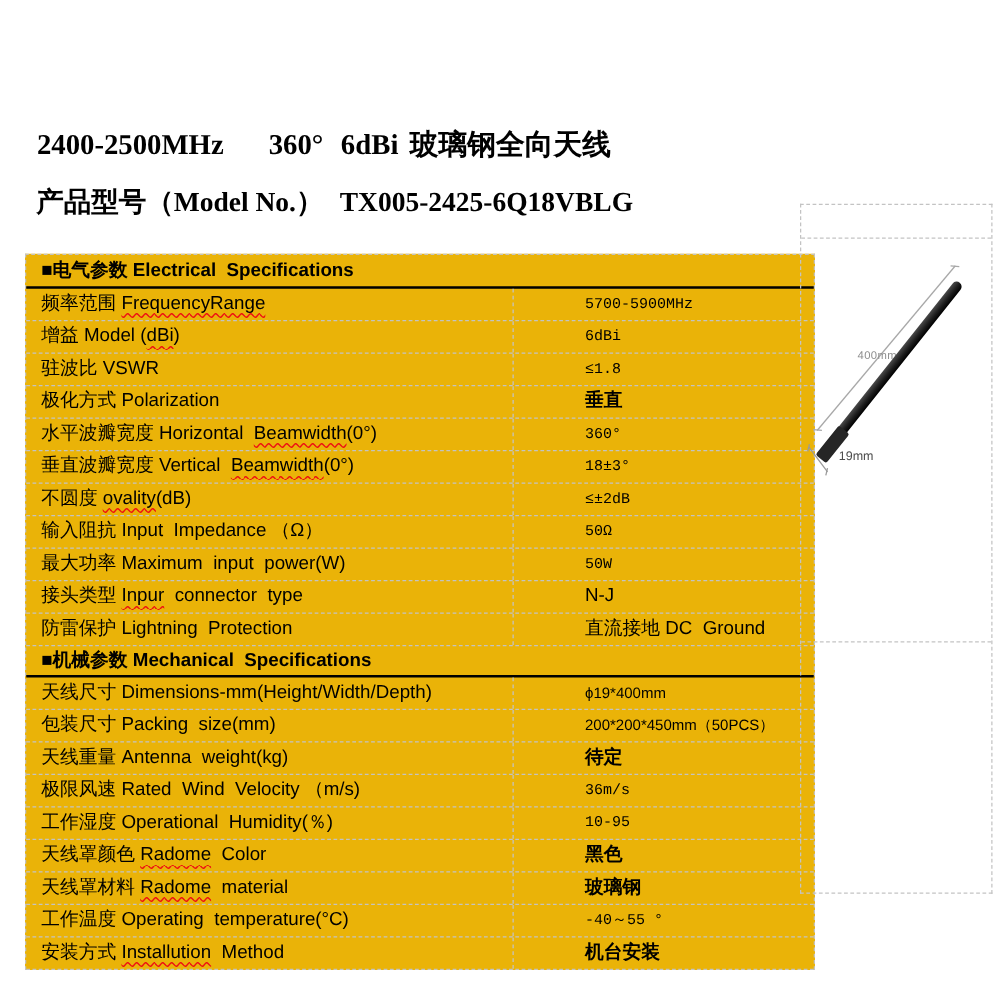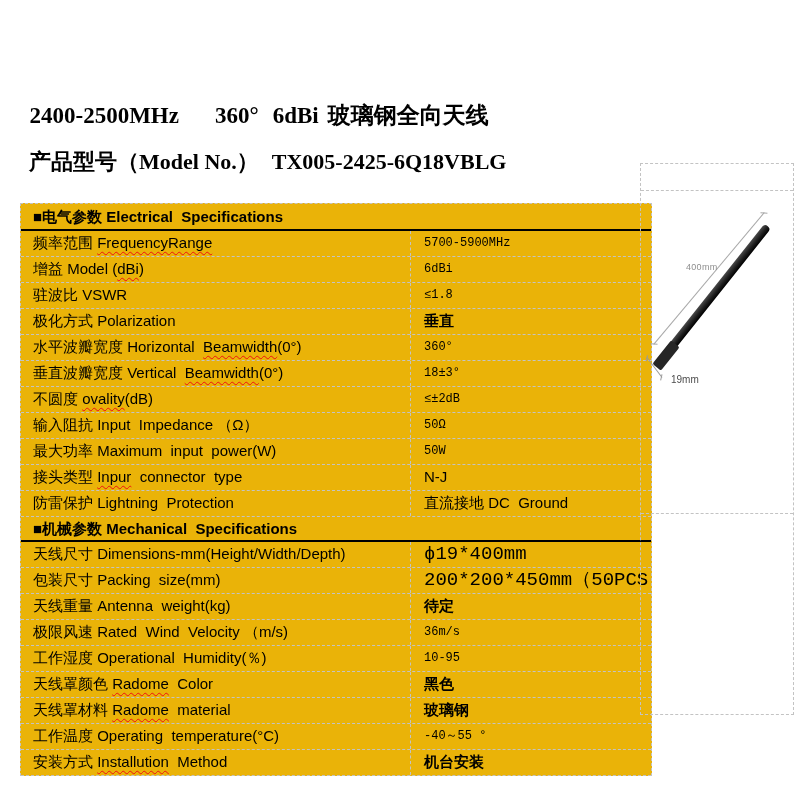--- a/index.html
+++ b/index.html
@@ -35,30 +35,30 @@
     background:#eab308;
     margin-top:40px;
   }
   .sec-header{
     height:25px;line-height:25px;
     border-bottom:2px solid #000;
     font-weight:bold;font-size:15px;padding-left:12px;
     white-space:pre;
   }
   .sec-header.mech{height:23px;line-height:23px;}
-  .spec-row{display:flex;height:25px;border-bottom:1px dashed var(--dash);}
+  .spec-row{display:flex;height:25px;border-bottom:1px dashed var(--dash);gap:44px;}
   .cell{line-height:24px;font-size:15px;white-space:pre;overflow:hidden;}
   .cell.label{
     width:390px;border-right:1px dashed var(--dash);
     padding-left:12px;box-sizing:border-box;
   }
   .cell.value{flex:1;padding-left:13px;}
   .v-mono{font-family:"Liberation Mono","DejaVu Sans Mono",monospace;font-size:12px;}
   .v-sans{font-family:"Liberation Sans",sans-serif;}
-  .v-serif{font-family:Liberation Mono, monospace;font-size:19px;}
+  .v-serif{font-family:Liberation Sans, sans-serif;font-size:12px;}
   .v-cjk{font-family:"Liberation Sans",sans-serif;font-weight:bold;}
   .wavy{
     text-decoration:underline;
     text-decoration-style:wavy;
     text-decoration-color:var(--squig);
     text-decoration-thickness:1px;
     text-underline-offset:3px;
   }
 
   
@@ -87,37 +87,37 @@
     border-top:1px solid var(--dim);
     transform:rotate(-50deg);
   }
   .dim-length::before,.dim-length::after{
     content:"";position:absolute;width:1px;height:7px;background:var(--dim);
     top:-4px;transform:rotate(-35deg);
   }
   .dim-length::before{left:0;}
   .dim-length::after{right:0;}
   .dim-label-400{
-    position:absolute;left:45px;top:98px;
+    position:absolute;left:45px;top:115px;
     font-size:9px;color:#8e8e8e;letter-spacing:0.3px;
   }
   .dim-width{
     position:absolute;left:1px;top:203px;width:25px;height:0;
     border-top:1px solid #9a9a9a;
     transform:rotate(53deg);
   }
   .dim-width::before,.dim-width::after{
     content:"";position:absolute;width:1px;height:6px;background:#9a9a9a;
     top:-3px;transform:rotate(-40deg);
   }
   .dim-width::before{left:0;}
   .dim-width::after{right:0;}
   .dim-label-19{
     position:absolute;left:30px;top:196px;
-    font-size:10px;color:#4d4d4d;margin-top:14px;
+    font-size:10px;color:#4d4d4d;
   }
 </style>
 </head>
 <body>
 
 <div class="title">
   <span class="t-freq">2400-2500MHz</span><span class="t-angle">360°</span><span class="t-gain">6dBi</span><span class="t-name">玻璃钢全向天线</span>
 </div>
 
 <div class="model-line">

